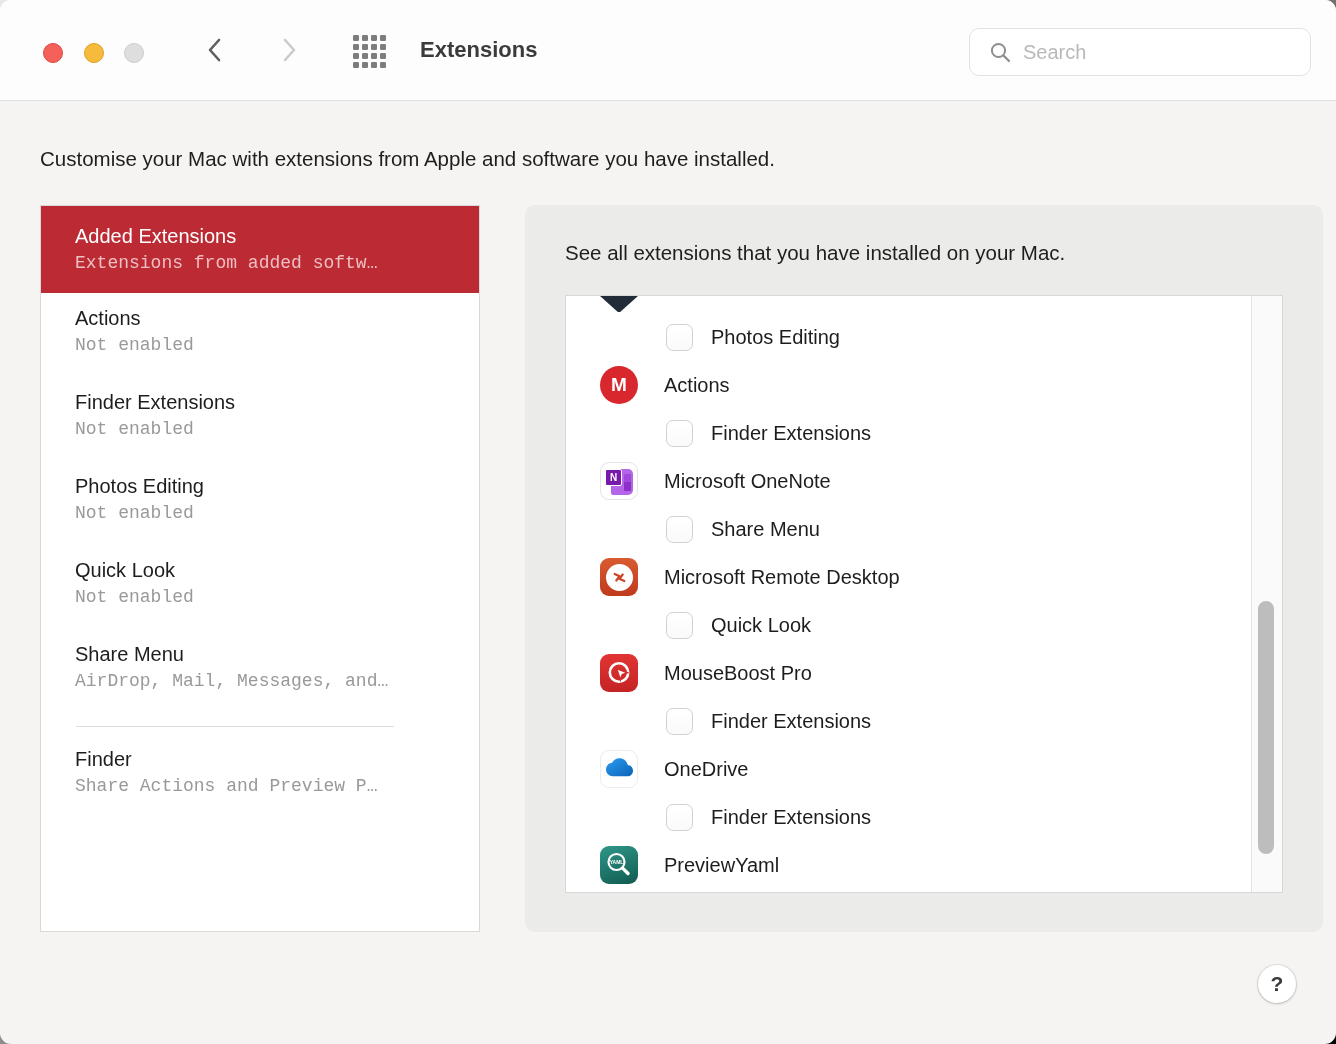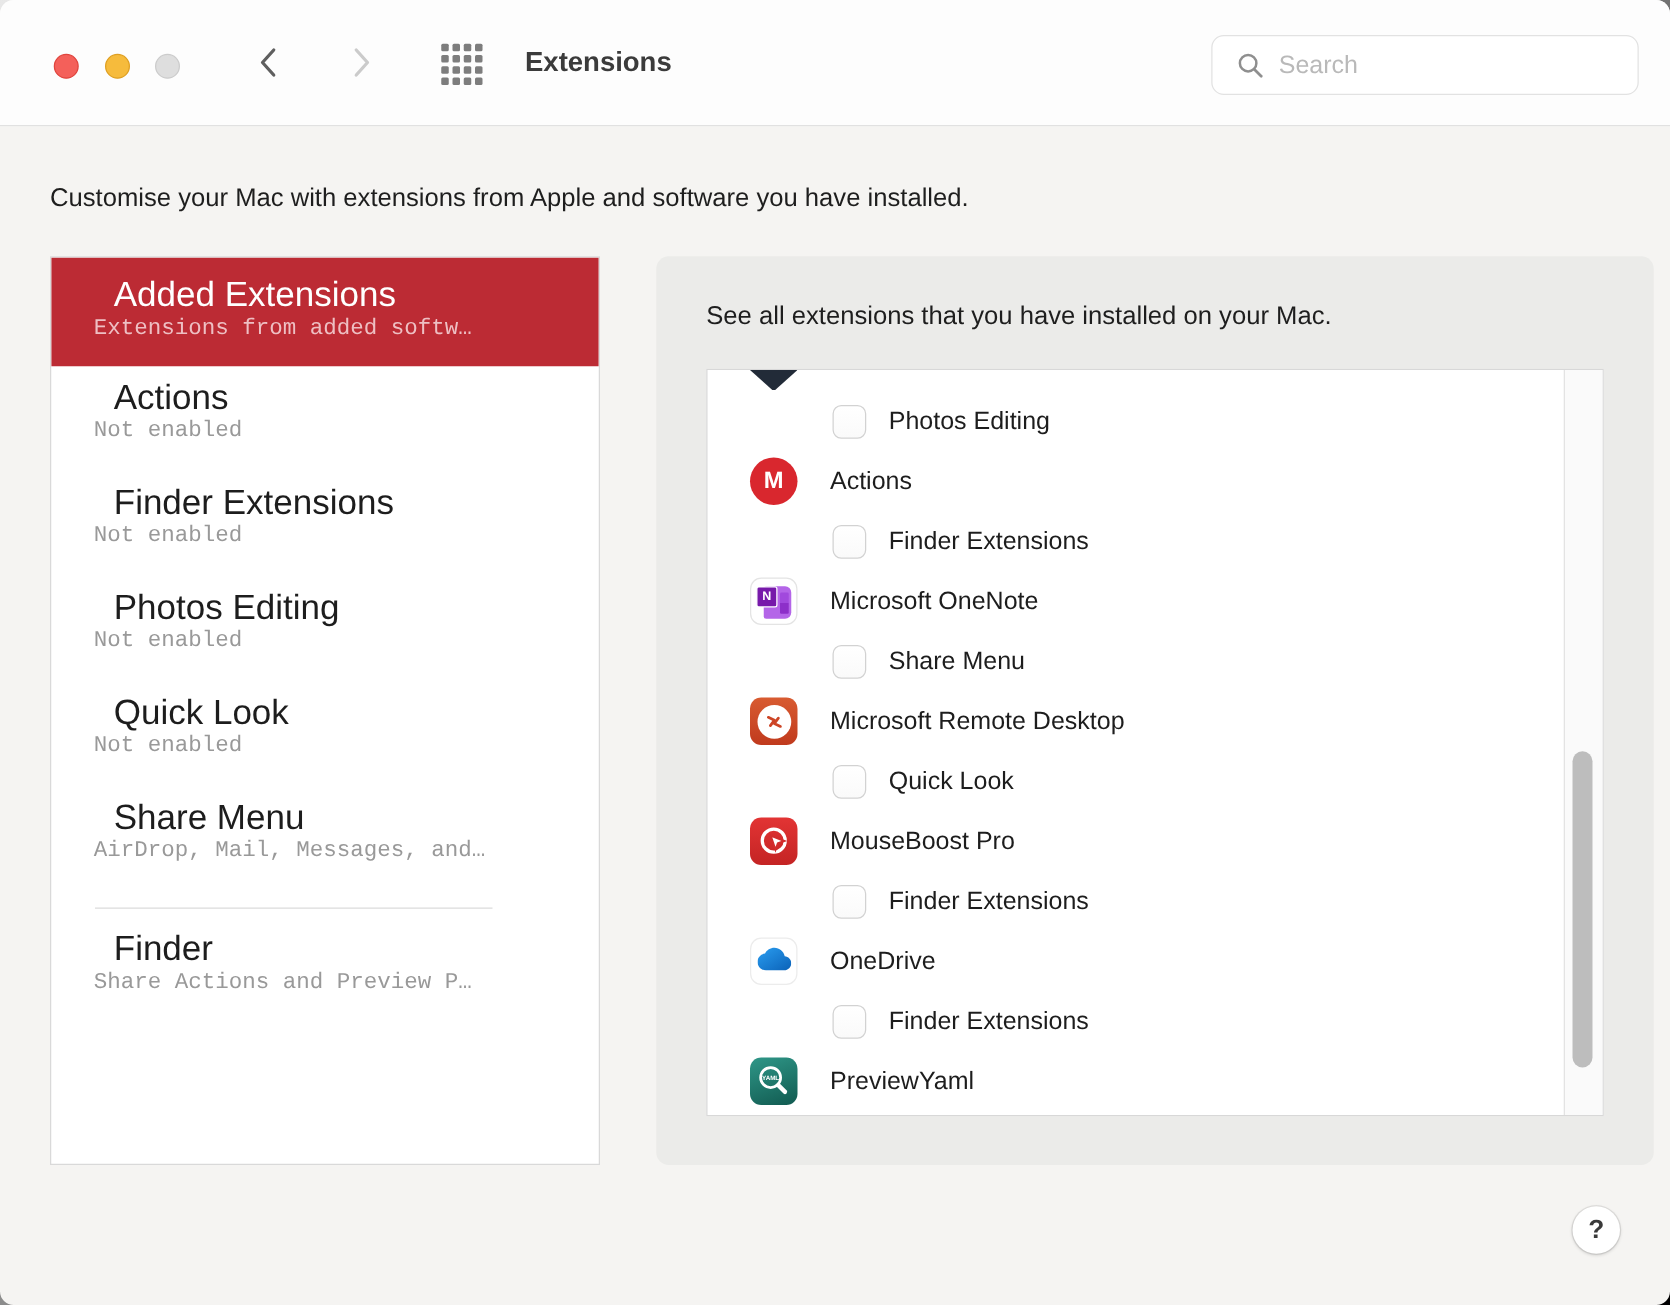--- a/index.html
+++ b/index.html
@@ -32,21 +32,21 @@
   .search input{border:none;outline:none;font-size:20px;color:#444;width:100%;background:transparent;
     font-family:"Liberation Sans","DejaVu Sans",sans-serif;}
   .search input::placeholder{color:#b9b9b9;}
   
   .intro{position:absolute;left:40px;top:147px;font-size:20.5px;color:#1e1e1e;}
   
   .sidebar{position:absolute;left:40px;top:205px;width:440px;height:727px;box-sizing:border-box;
     background:#fff;border:1px solid #d9d9d9;overflow:hidden;}
   .side-item{box-sizing:border-box;height:84px;padding:11px 20px 0 34px;cursor:default;}
   .side-item.selected{height:87px;padding-top:16px;background:#bc2b34;}
-  .si-title{font-size:28px;color:#1d1d1d;line-height:28px;white-space:nowrap;margin-left:16px;}
+  .si-title{font-size:20px;color:#1d1d1d;line-height:28px;white-space:nowrap;}
   .si-sub{font-size:18px;color:#999;line-height:26px;white-space:nowrap;font-family:Liberation Mono, monospace;}
   .side-item.selected .si-title{color:#fff;}
   .side-item.selected .si-sub{color:#eebfc3;}
   .side-divider{height:1px;background:#dcdcdc;margin:13px 85px 0 35px;}
   .side-item.after-divider{padding-top:18px;}
   
   .detail{position:absolute;left:525px;top:205px;width:798px;height:727px;border-radius:10px;background:#ebebe9;}
   .detail-header{position:absolute;left:40px;top:36px;font-size:20.5px;color:#1e1e1e;}
   .listbox{position:absolute;left:40px;top:90px;width:718px;height:598px;box-sizing:border-box;
     background:#fff;border:1px solid #d8d8d8;overflow:hidden;}

